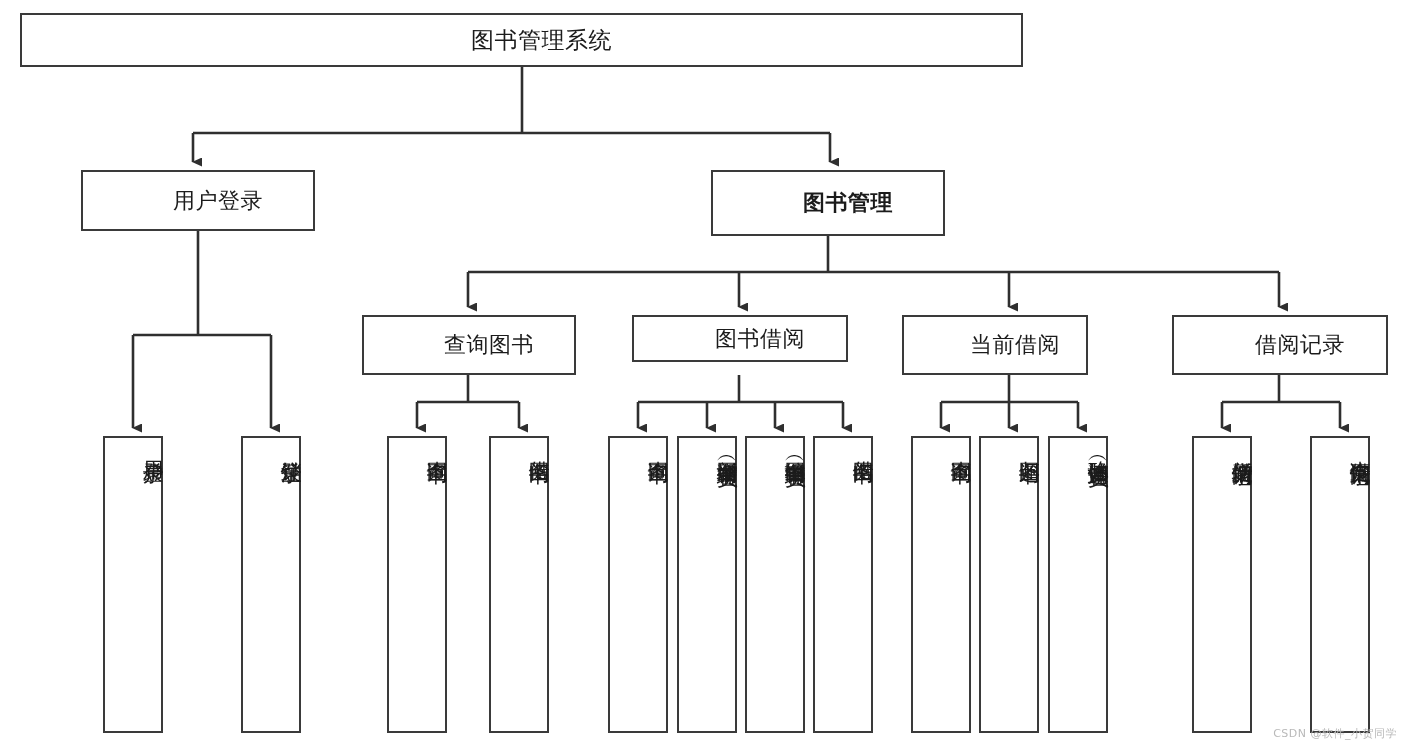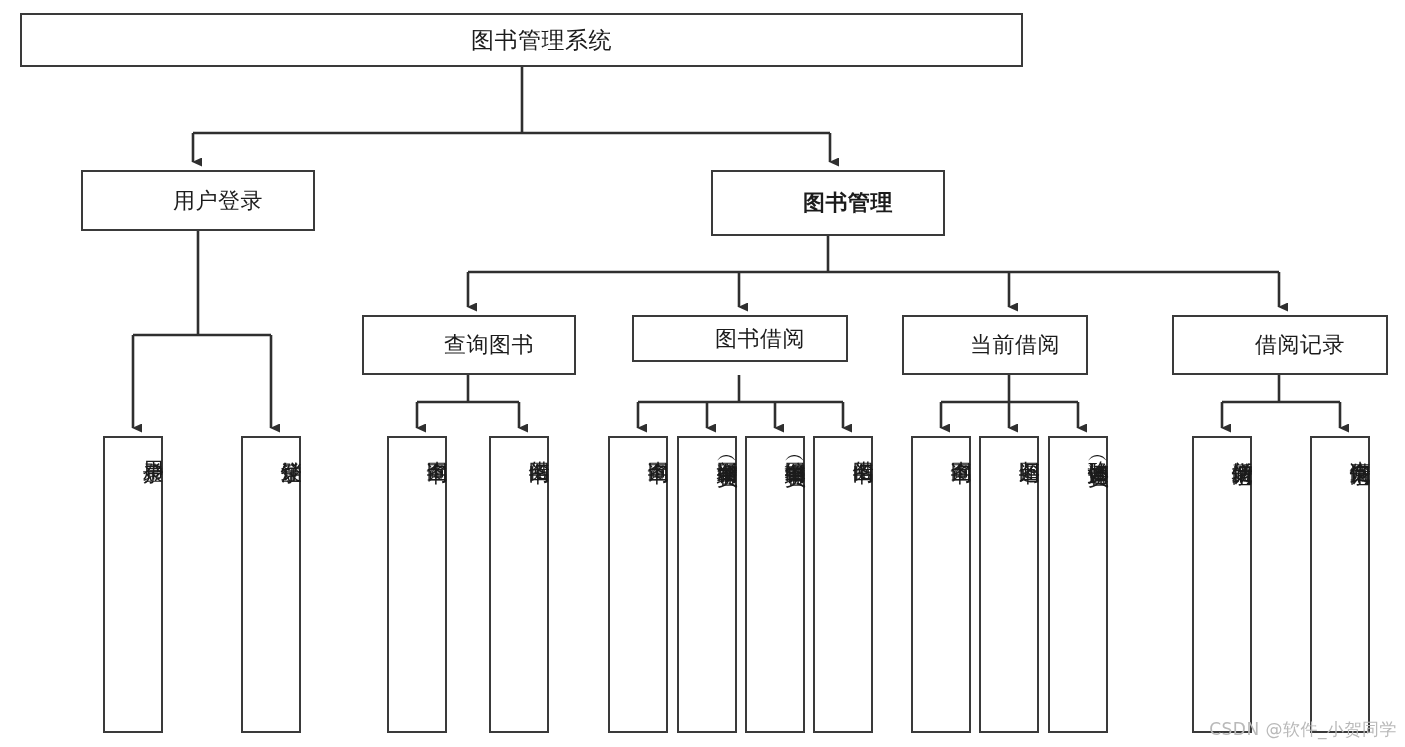--- a/index.html
+++ b/index.html
@@ -61,21 +61,21 @@
     text-orientation: upright;
     font-size: 21px;
     line-height: 1.08;
     letter-spacing: 1px;
     white-space: nowrap;
   }
   .watermark {
     position: absolute;
     right: 8px;
     bottom: 6px;
-    font-size: 17px;
+    font-size: 11px;
     color: #b9b9b9;
     white-space: nowrap;
     letter-spacing: 0.5px;
     user-select: none;
   }
 </style>
 </head>
 <body>
 
 <div id="canvas">

